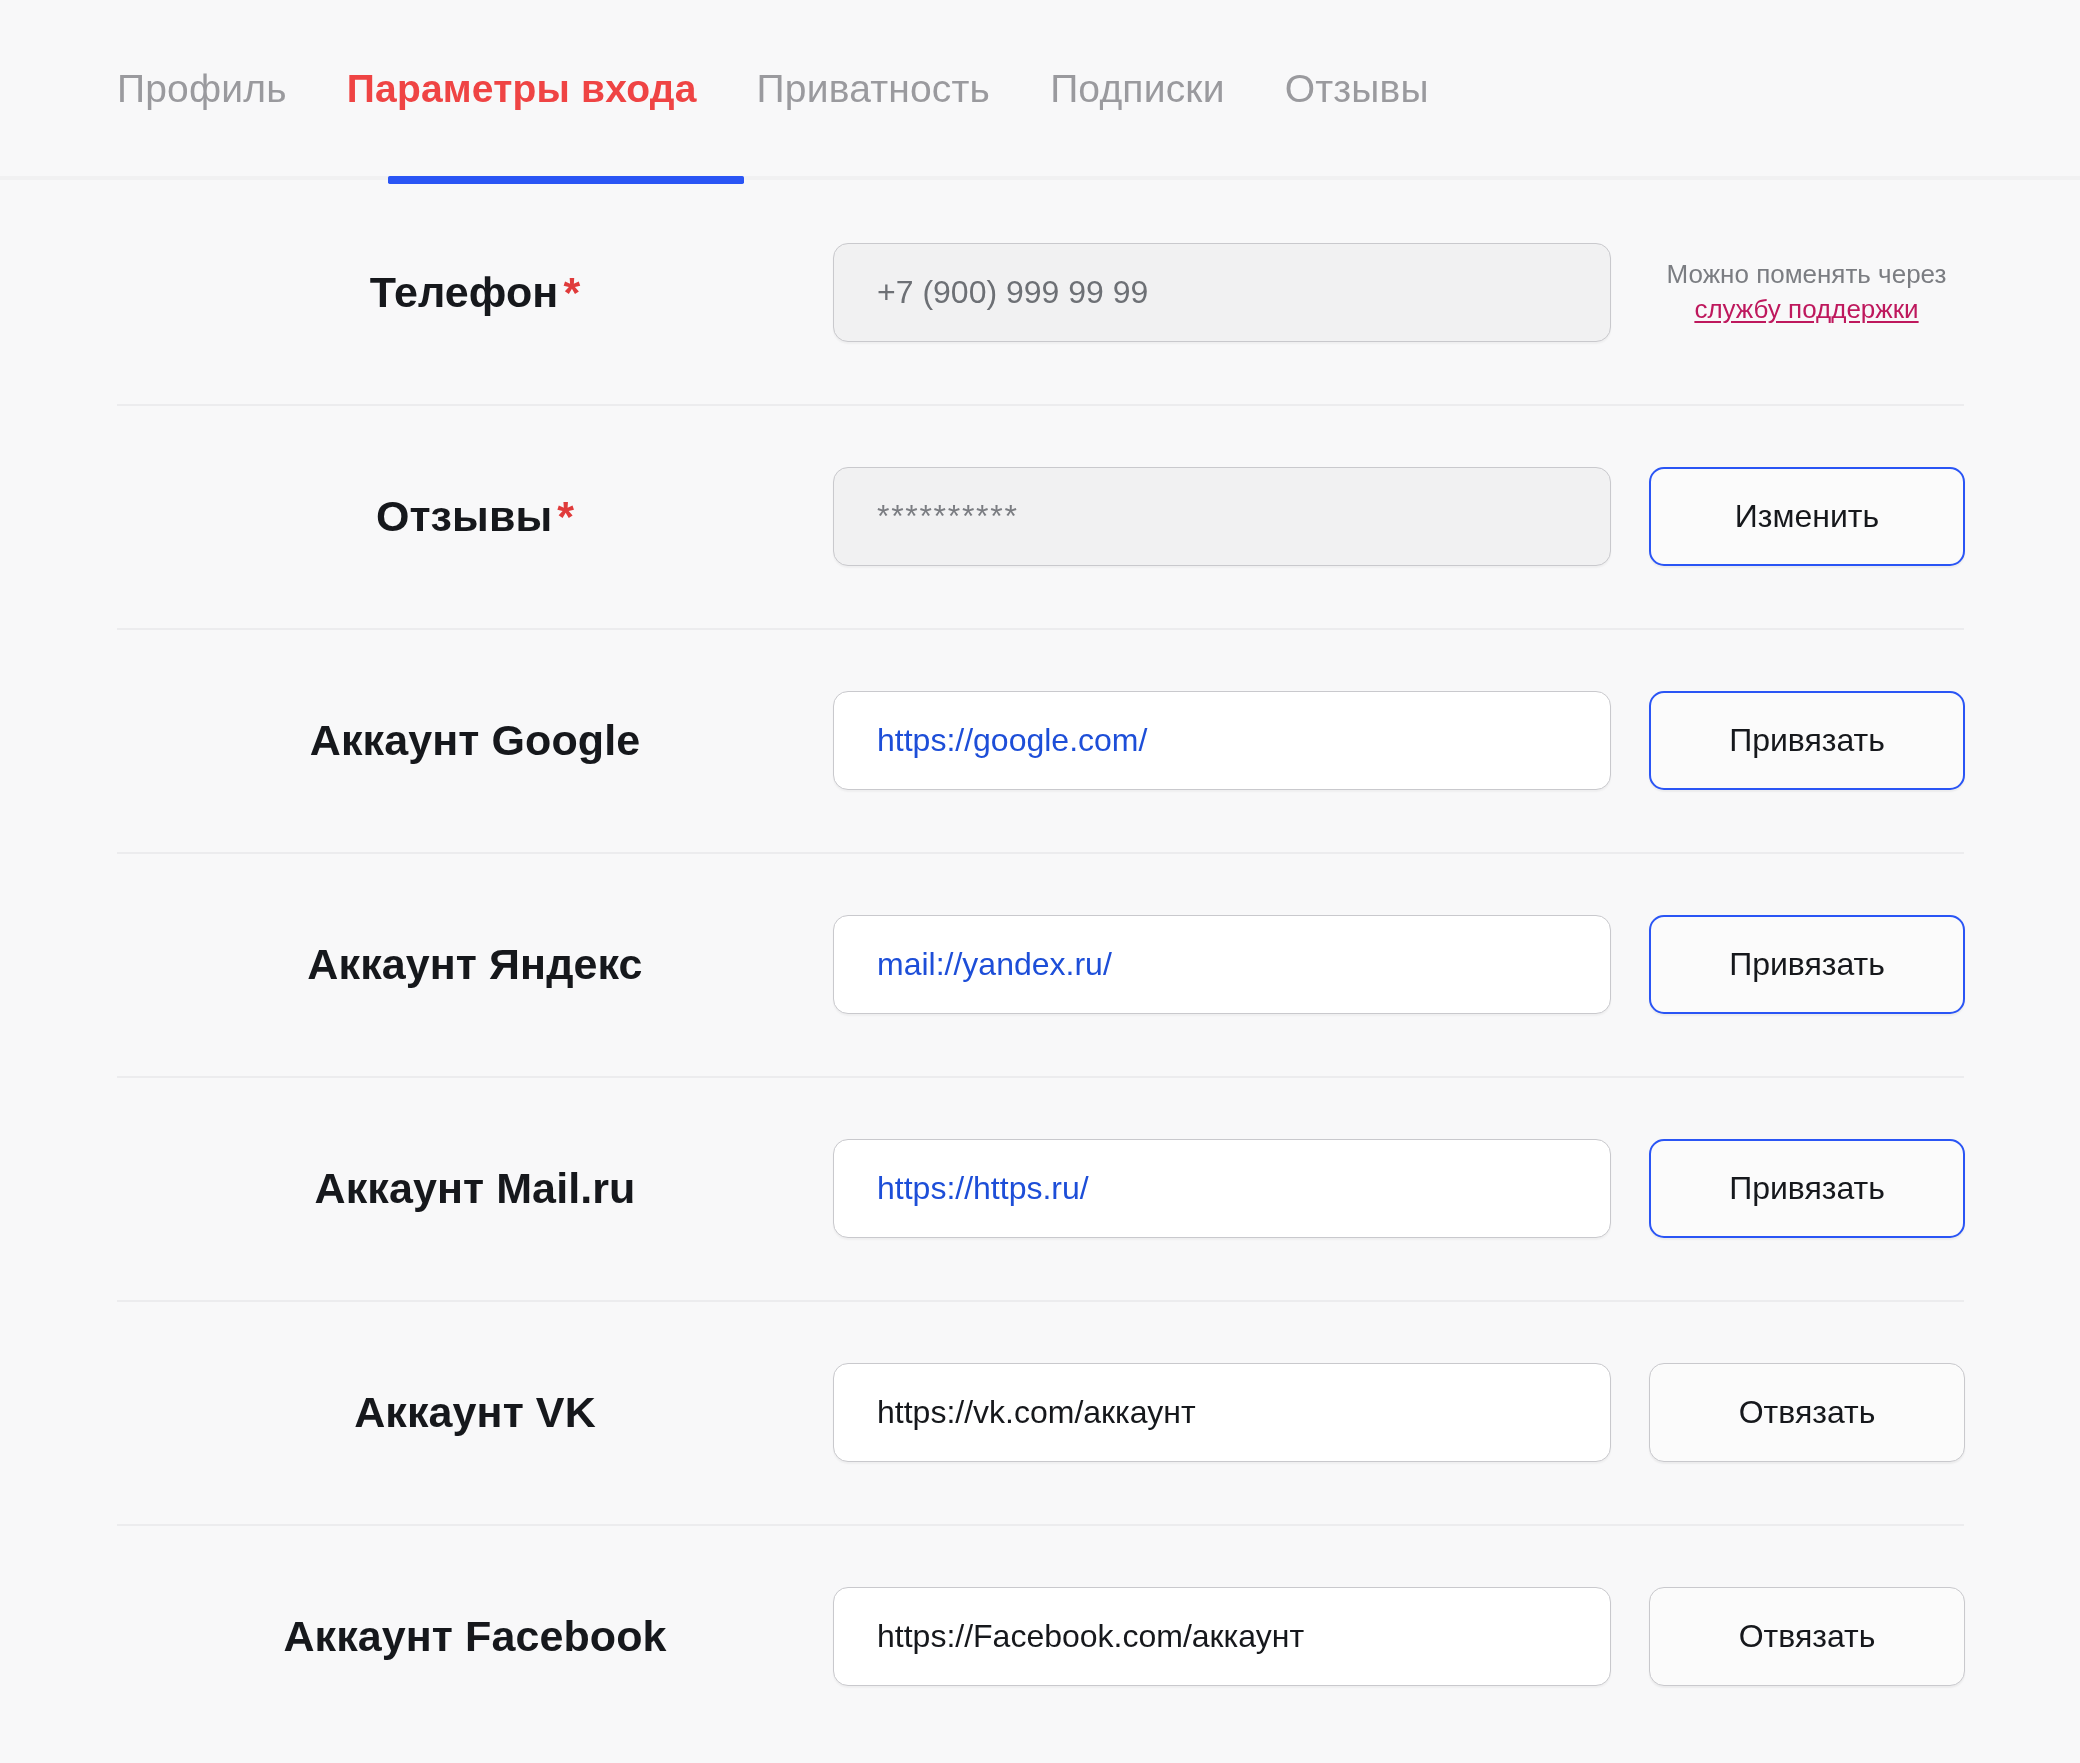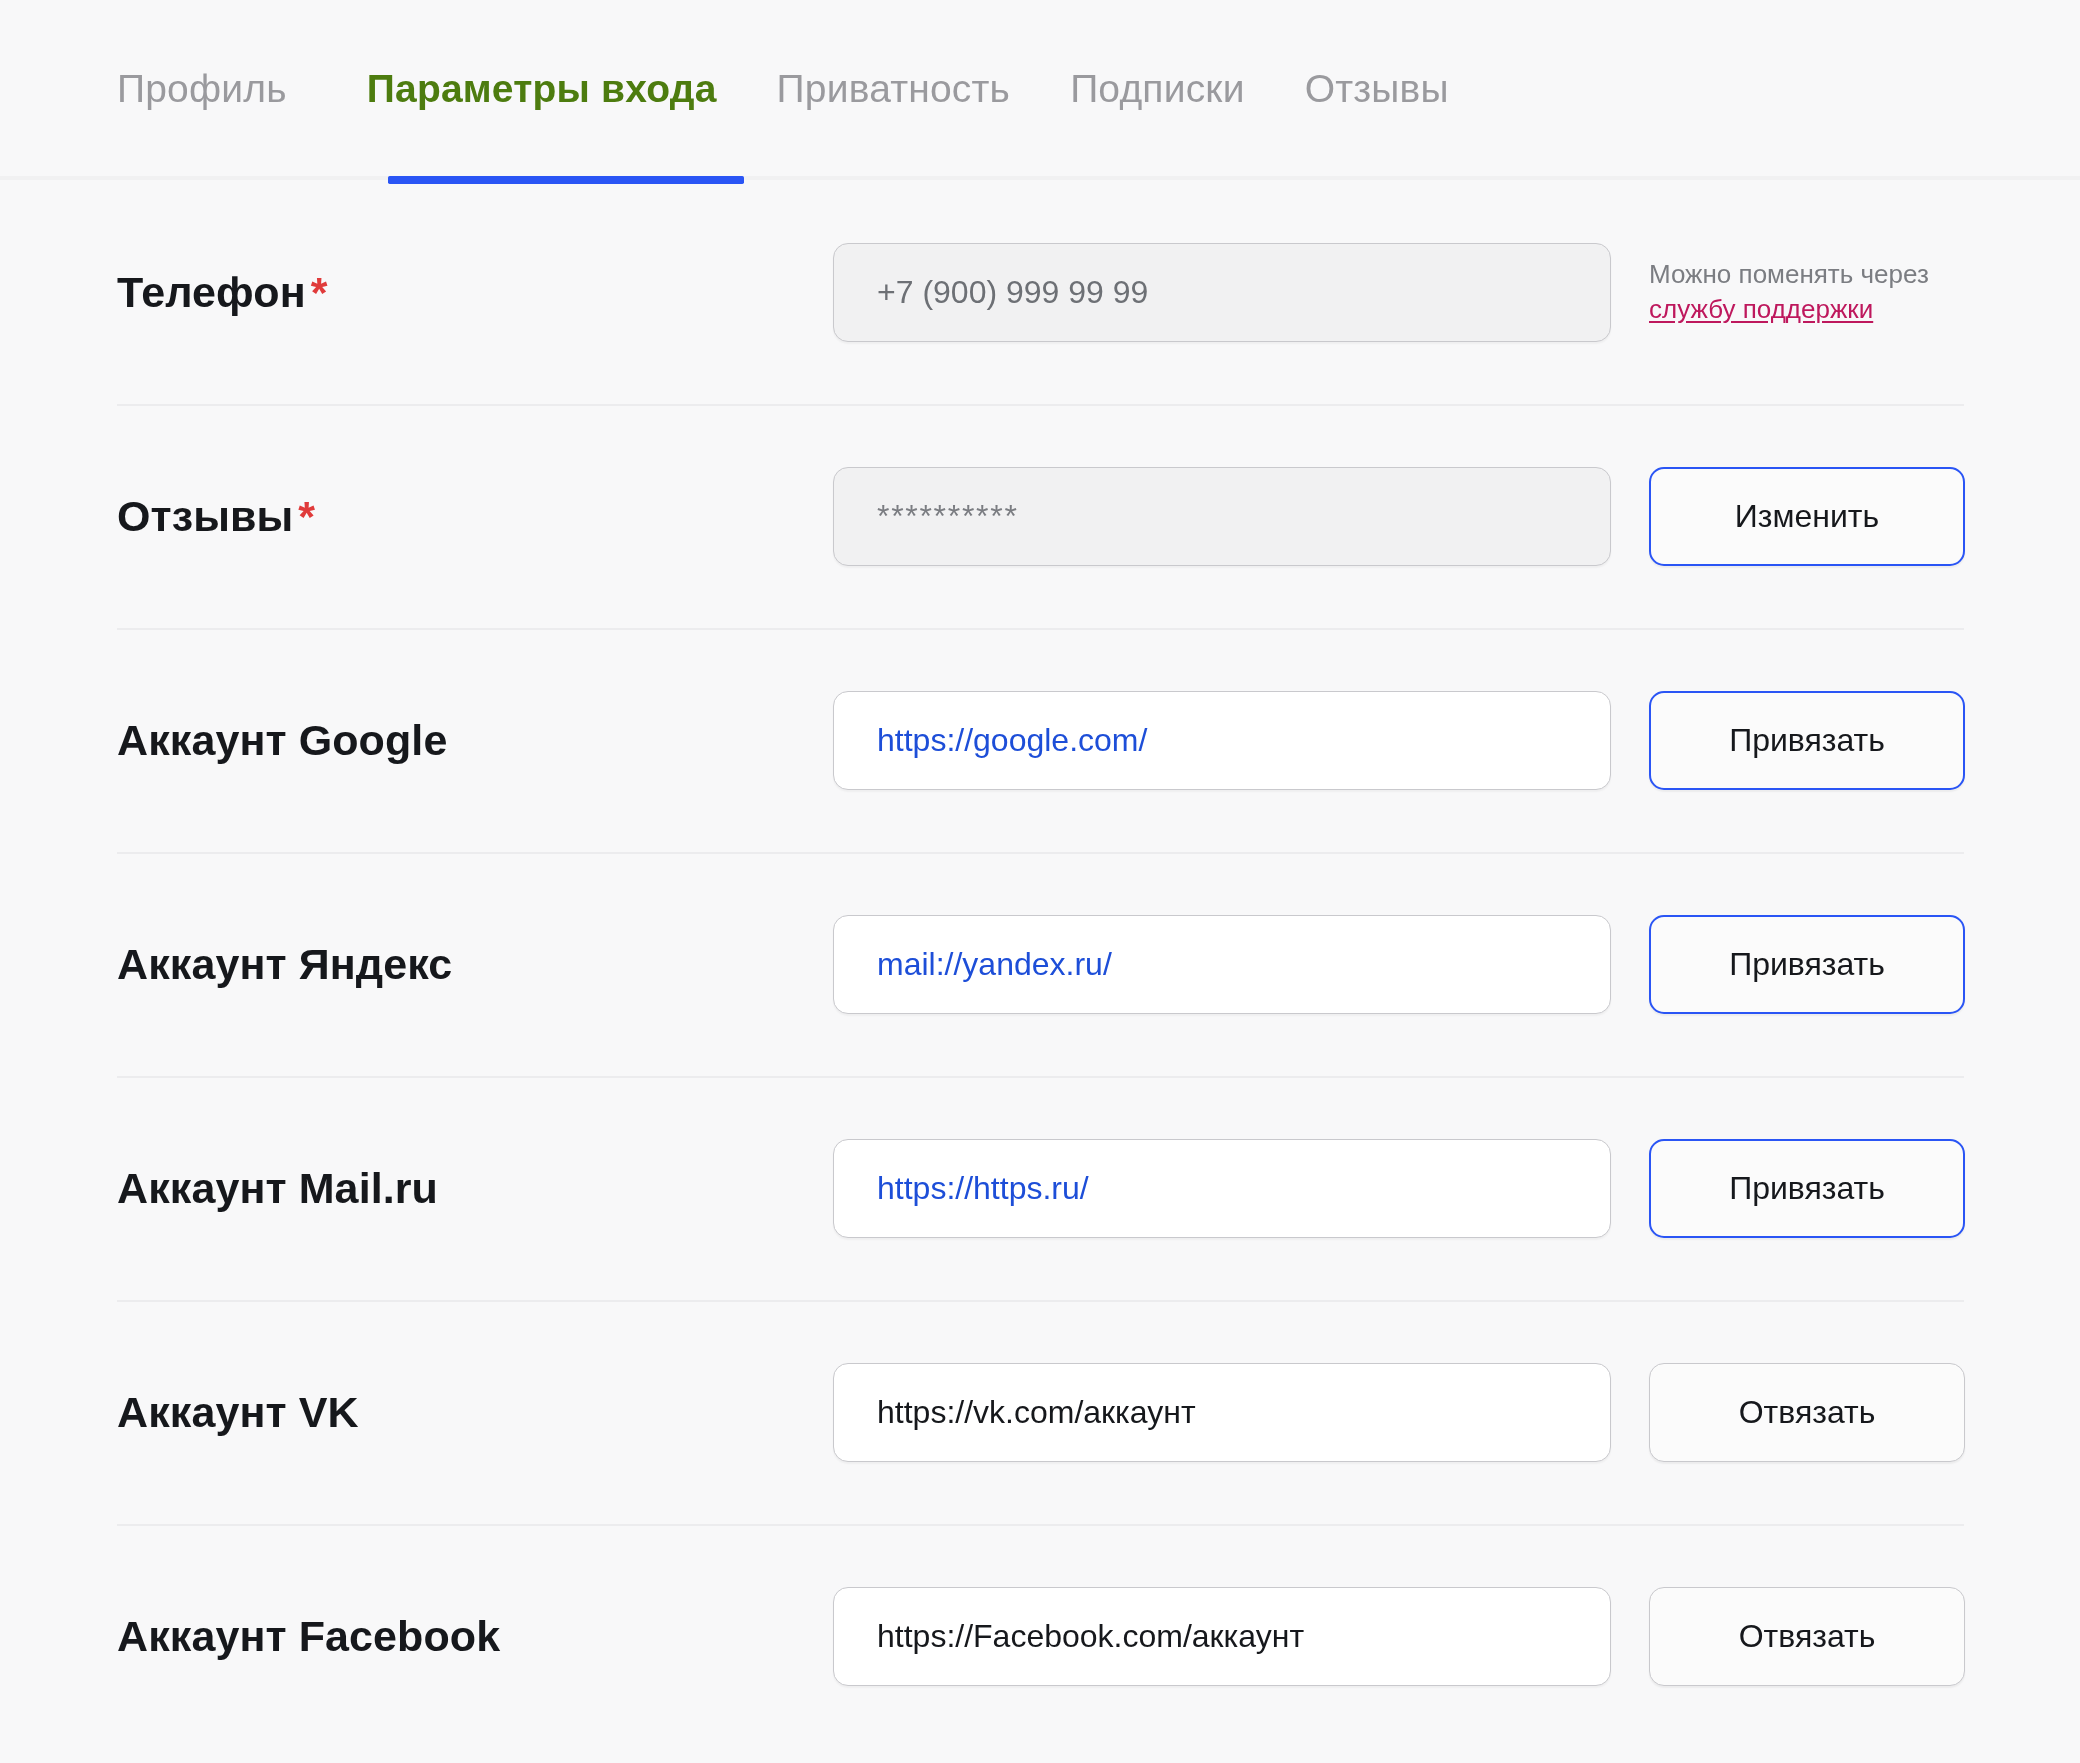--- a/index.html
+++ b/index.html
@@ -13,20 +13,21 @@
     font-family: "Liberation Sans", "DejaVu Sans", sans-serif;
     -webkit-font-smoothing: antialiased;
     overflow: hidden;
   }
 
   .page {
     position: relative;
     width: 2081px;
     height: 1763px;
     background: #f8f8f9;
+    text-align: center;
   }
 
   
   .tabbar {
     position: relative;
     height: 180px;
     box-sizing: border-box;
     padding-left: 117px;
     display: flex;
     align-items: flex-start;
@@ -38,23 +39,22 @@
     line-height: 1;
     padding: 69px 0 0 0;
     margin-right: 60px;
     color: #9a9a9e;
     font-weight: 400;
     white-space: nowrap;
     cursor: pointer;
     letter-spacing: 0.2px;
   }
   .tab.active {
-    color: #4d7c0f;
+    color: #ef4444;
     font-weight: 700;
-    margin-left: 20px;
   }
   .tab-underline {
     position: absolute;
     left: 388px;
     top: 176px;
     width: 356px;
     height: 7.5px;
     background: #2a55f5;
     border-radius: 1.7px;
   }

